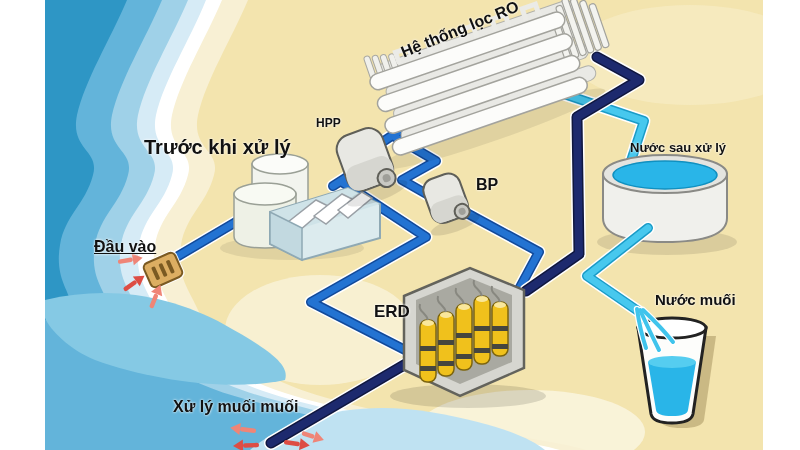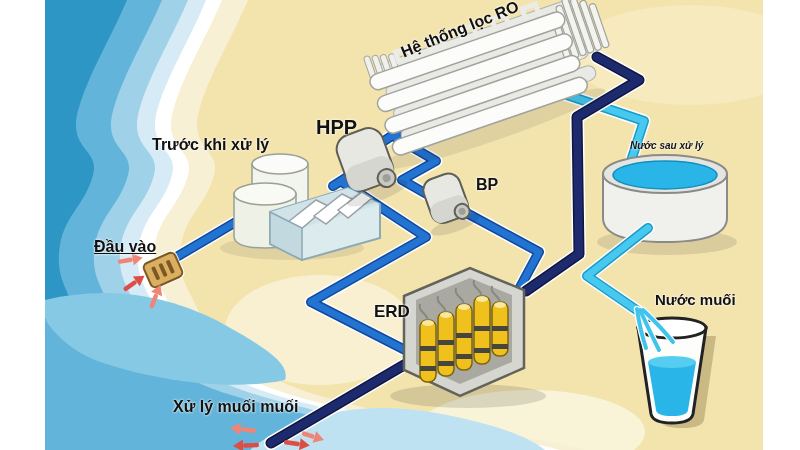--- a/index.html
+++ b/index.html
@@ -3,26 +3,26 @@
 <meta charset="utf-8">
 <style>
   html,body{margin:0;padding:0;background:#ffffff;}
   .stage{position:relative;width:800px;height:450px;overflow:hidden;background:#ffffff;
          font-family:"Liberation Sans", sans-serif;}
   .stage svg{position:absolute;left:0;top:0;}
   .lbl{position:absolute;font-weight:700;color:var(--text,#111);white-space:nowrap;
        text-shadow:0 0 3px rgba(255,255,255,.85),0 0 2px rgba(255,255,255,.7);
        font-family:"Liberation Sans", sans-serif;}
   .lbl-ro{left:402px;top:44px;font-size:16px;transform:rotate(-22deg);transform-origin:0 50%;}
-  .lbl-pre{left:152px;top:136px;font-size:16px;}
-  .lbl-hpp{left:308px;top:116px;font-size:20px;padding-left:8px;}
+  .lbl-pre{left:144px;top:136px;font-size:20px;}
+  .lbl-hpp{left:308px;top:116px;font-size:12px;padding-left:8px;}
   .lbl-bp{left:476px;top:176px;font-size:16px;}
   .lbl-in{left:94px;top:238px;font-size:16px;text-decoration:underline;}
   .lbl-erd{left:374px;top:290px;font-size:17px;margin-top:12px;}
-  .lbl-tw{left:630px;top:140px;font-size:10px;font-style:italic;}
+  .lbl-tw{left:630px;top:140px;font-size:13px;}
   .lbl-fw{left:655px;top:291px;font-size:15px;}
   .lbl-br{left:173px;top:398px;font-size:16px;}
 </style>
 </head>
 <body>
 
 <div class="stage">
 <svg width="800" height="450" viewBox="0 0 800 450" xmlns="http://www.w3.org/2000/svg">
 
   <g>

